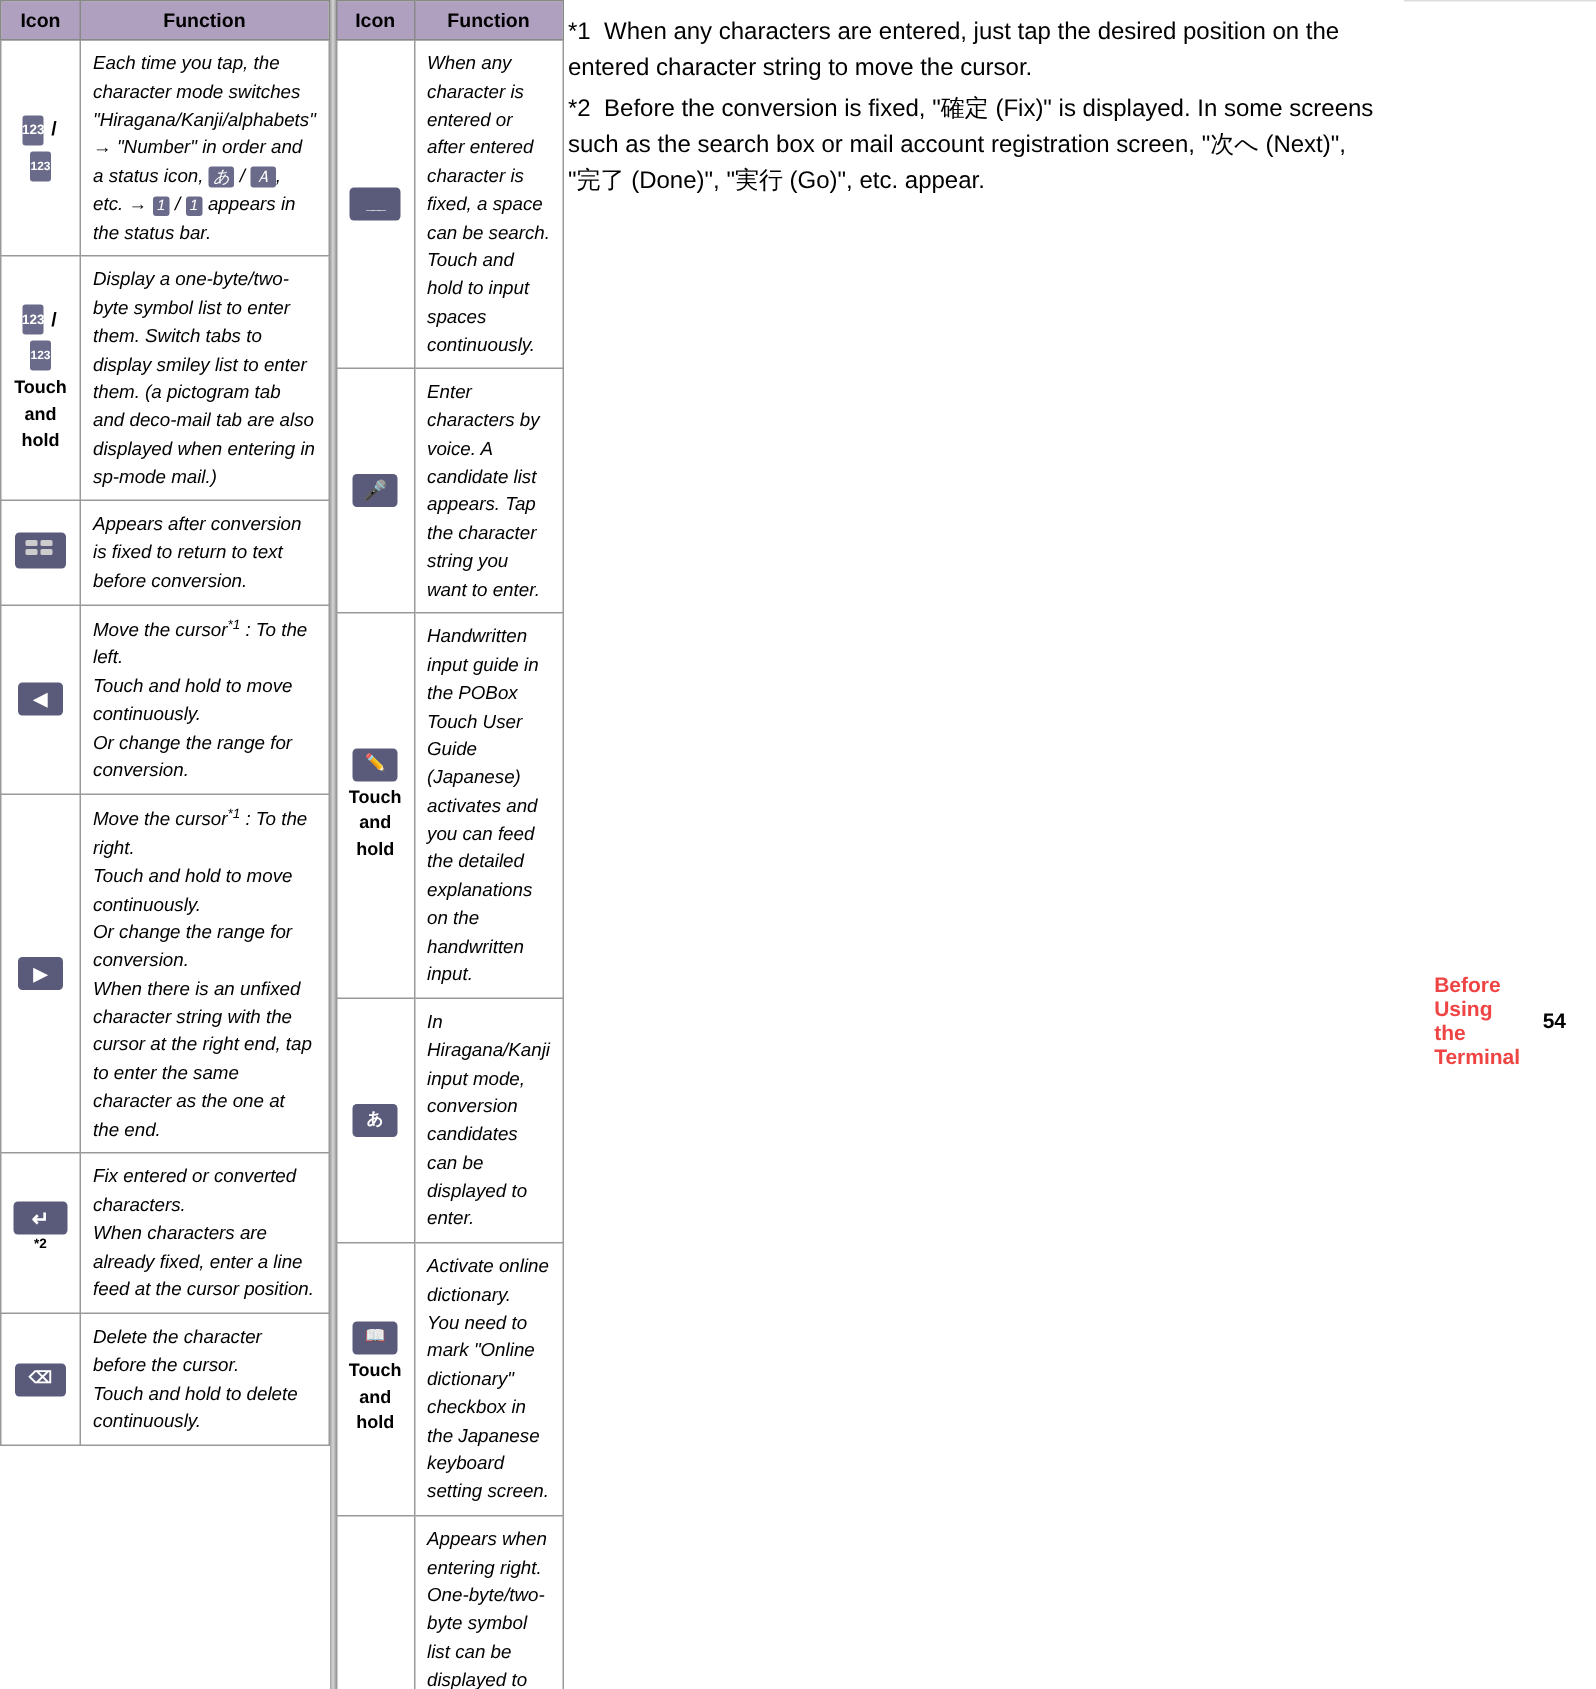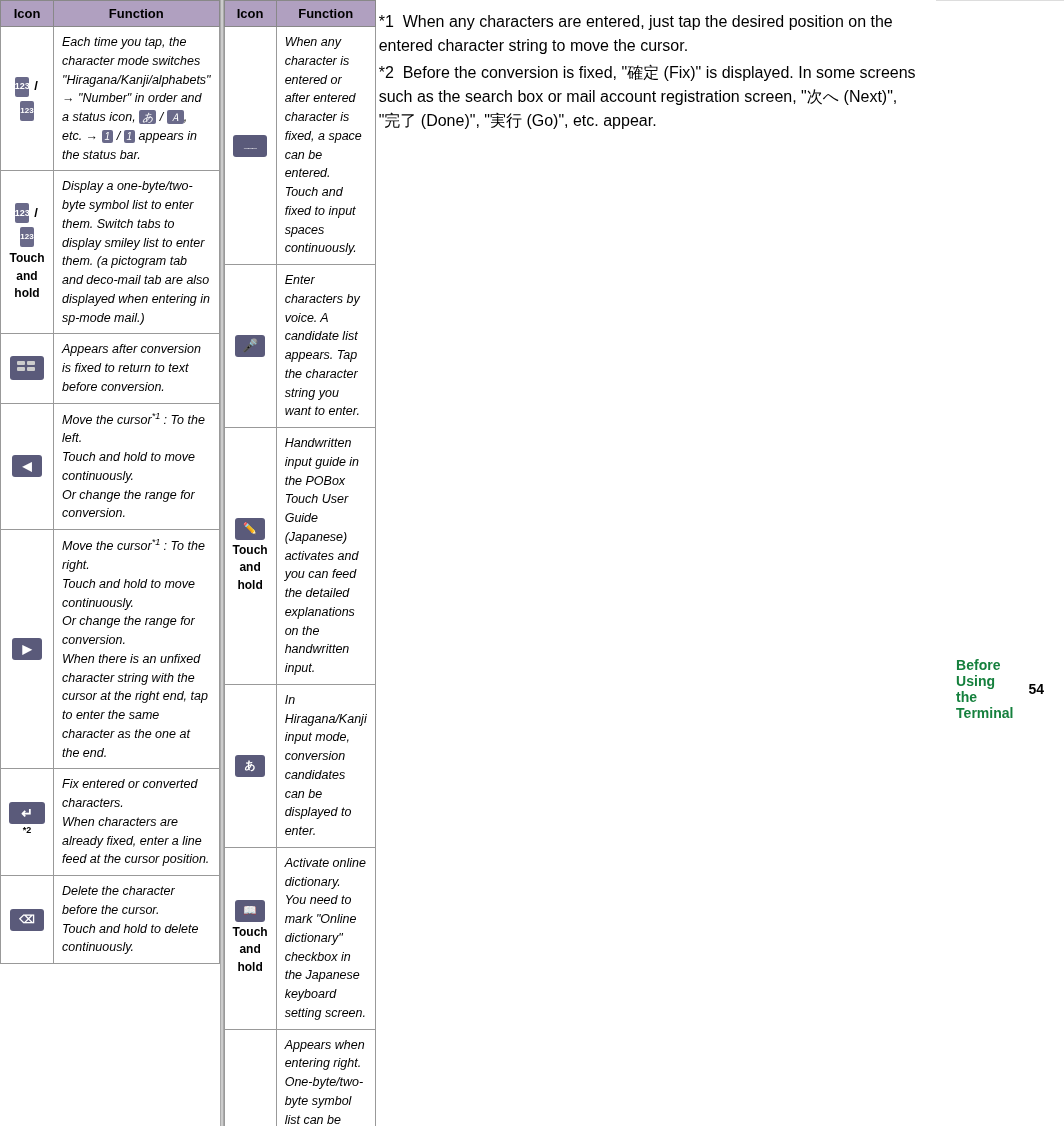--- a/index.html
+++ b/index.html
@@ -194,21 +194,21 @@
     }
     .footer-bar {
       background: #fff;
       display: flex;
       justify-content: flex-end;
       align-items: center;
       padding: 8px 20px 12px 20px;
       border-top: 1px solid #ddd;
     }
     .footer-title {
-      color: #15803d;
+      color: #ef4444;
       font-weight: bold;
       font-size: 14px;
       margin-right: 15px;
     }
     .footer-page {
       font-size: 14px;
       font-weight: bold;
     }
     sup {
       font-size: 9px;
@@ -329,21 +329,21 @@
             <th>Icon</th>
             <th>Function</th>
           </tr>
         </thead>
         <tbody>
 
           <tr>
             <td class="icon-cell">
               <span class="icon-space" style="font-size:9px;letter-spacing:-1px;">___</span>
             </td>
-            <td class="func-cell">When any character is entered or after entered character is fixed, a space can be entered. Touch and fixed to input spaces continuously.</td>
+            <td class="func-cell">When any character is entered or after entered character is fixed, a space can be search. Touch and hold to input spaces continuously.</td>
           </tr>
 
           <tr>
             <td class="icon-cell">
               <span class="icon-mic">🎤</span>
             </td>
             <td class="func-cell">Enter characters by voice. A candidate list appears. Tap the character string you want to enter.</td>
           </tr>
 
           <tr>

